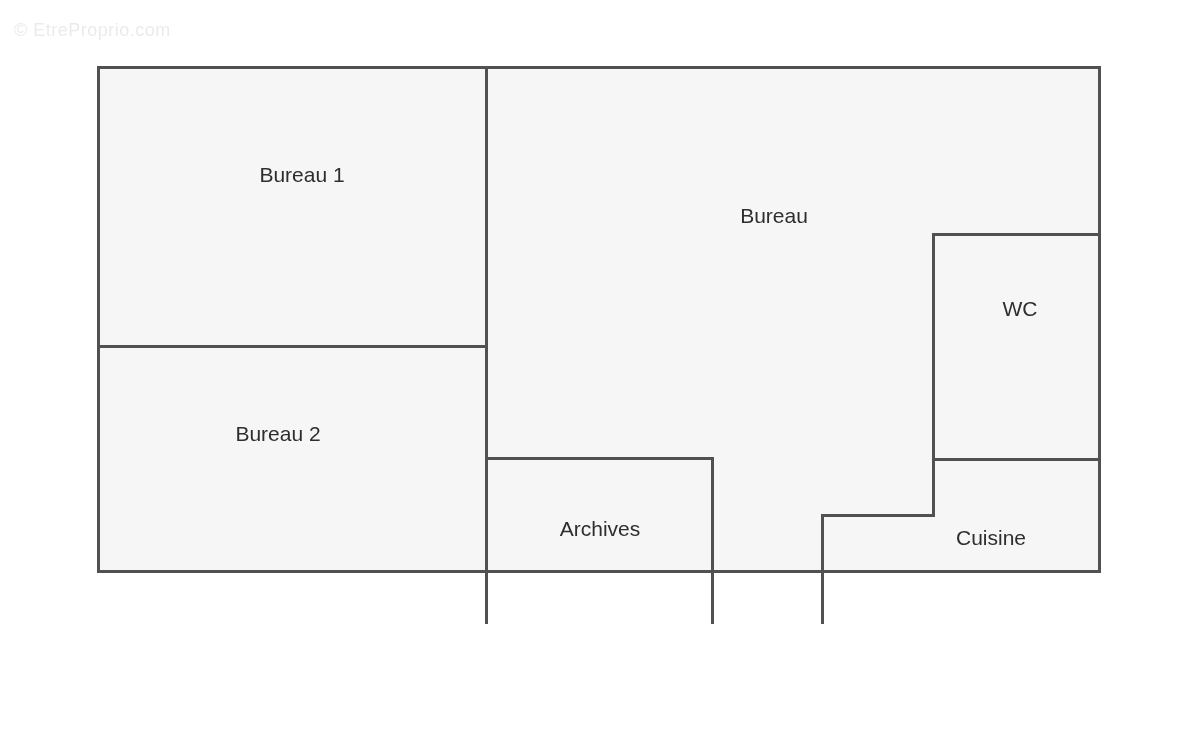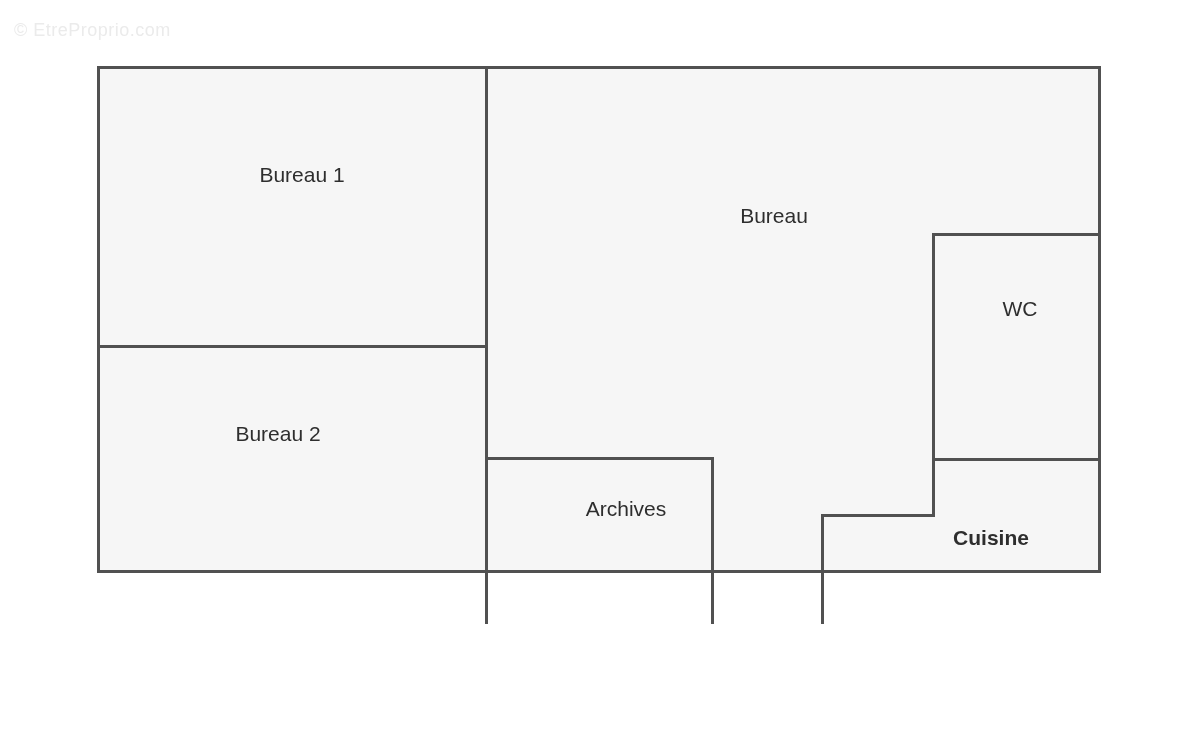--- a/index.html
+++ b/index.html
@@ -60,22 +60,22 @@
     transform: translate(-50%, -50%);
     font-size: 21px;
     color: #2e2e2e;
     white-space: nowrap;
     user-select: none;
   }
   .label-bureau-1 { left: 202px; top: 106px; }
   .label-bureau-2 { left: 178px; top: 365px; }
   .label-accueil  { left: 674px; top: 147px; }
   .label-wc       { left: 920px; top: 240px; }
-  .label-archives { left: 500px; top: 440px; margin-left: 26px; }
-  .label-cuisine  { left: 891px; top: 469px; font-weight: bold; }
+  .label-archives { left: 500px; top: 460px; }
+  .label-cuisine  { left: 891px; top: 469px; }
 </style>
 </head>
 <body>
 
 <div class="stage">
 
   <div class="watermark">© EtreProprio.com</div>
 
   <div class="plan">
 

